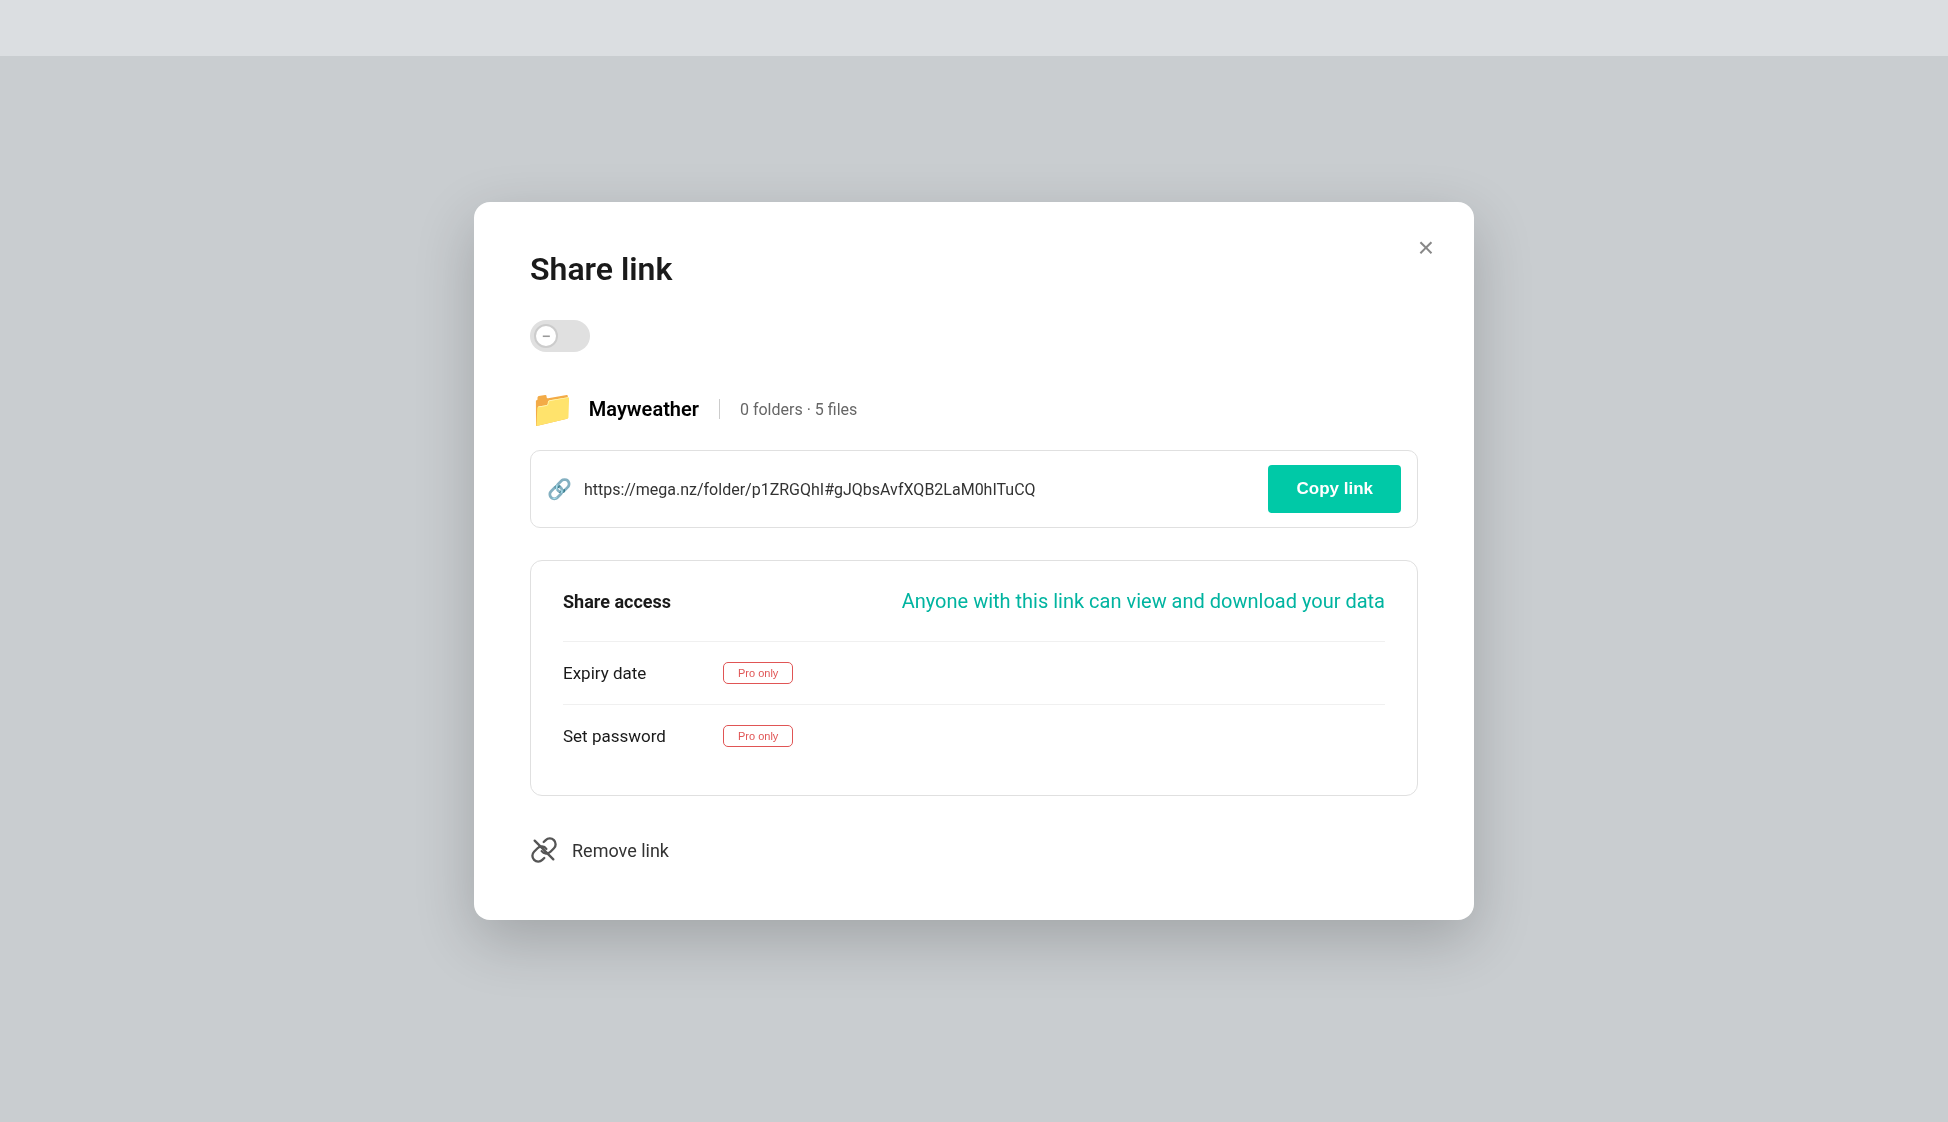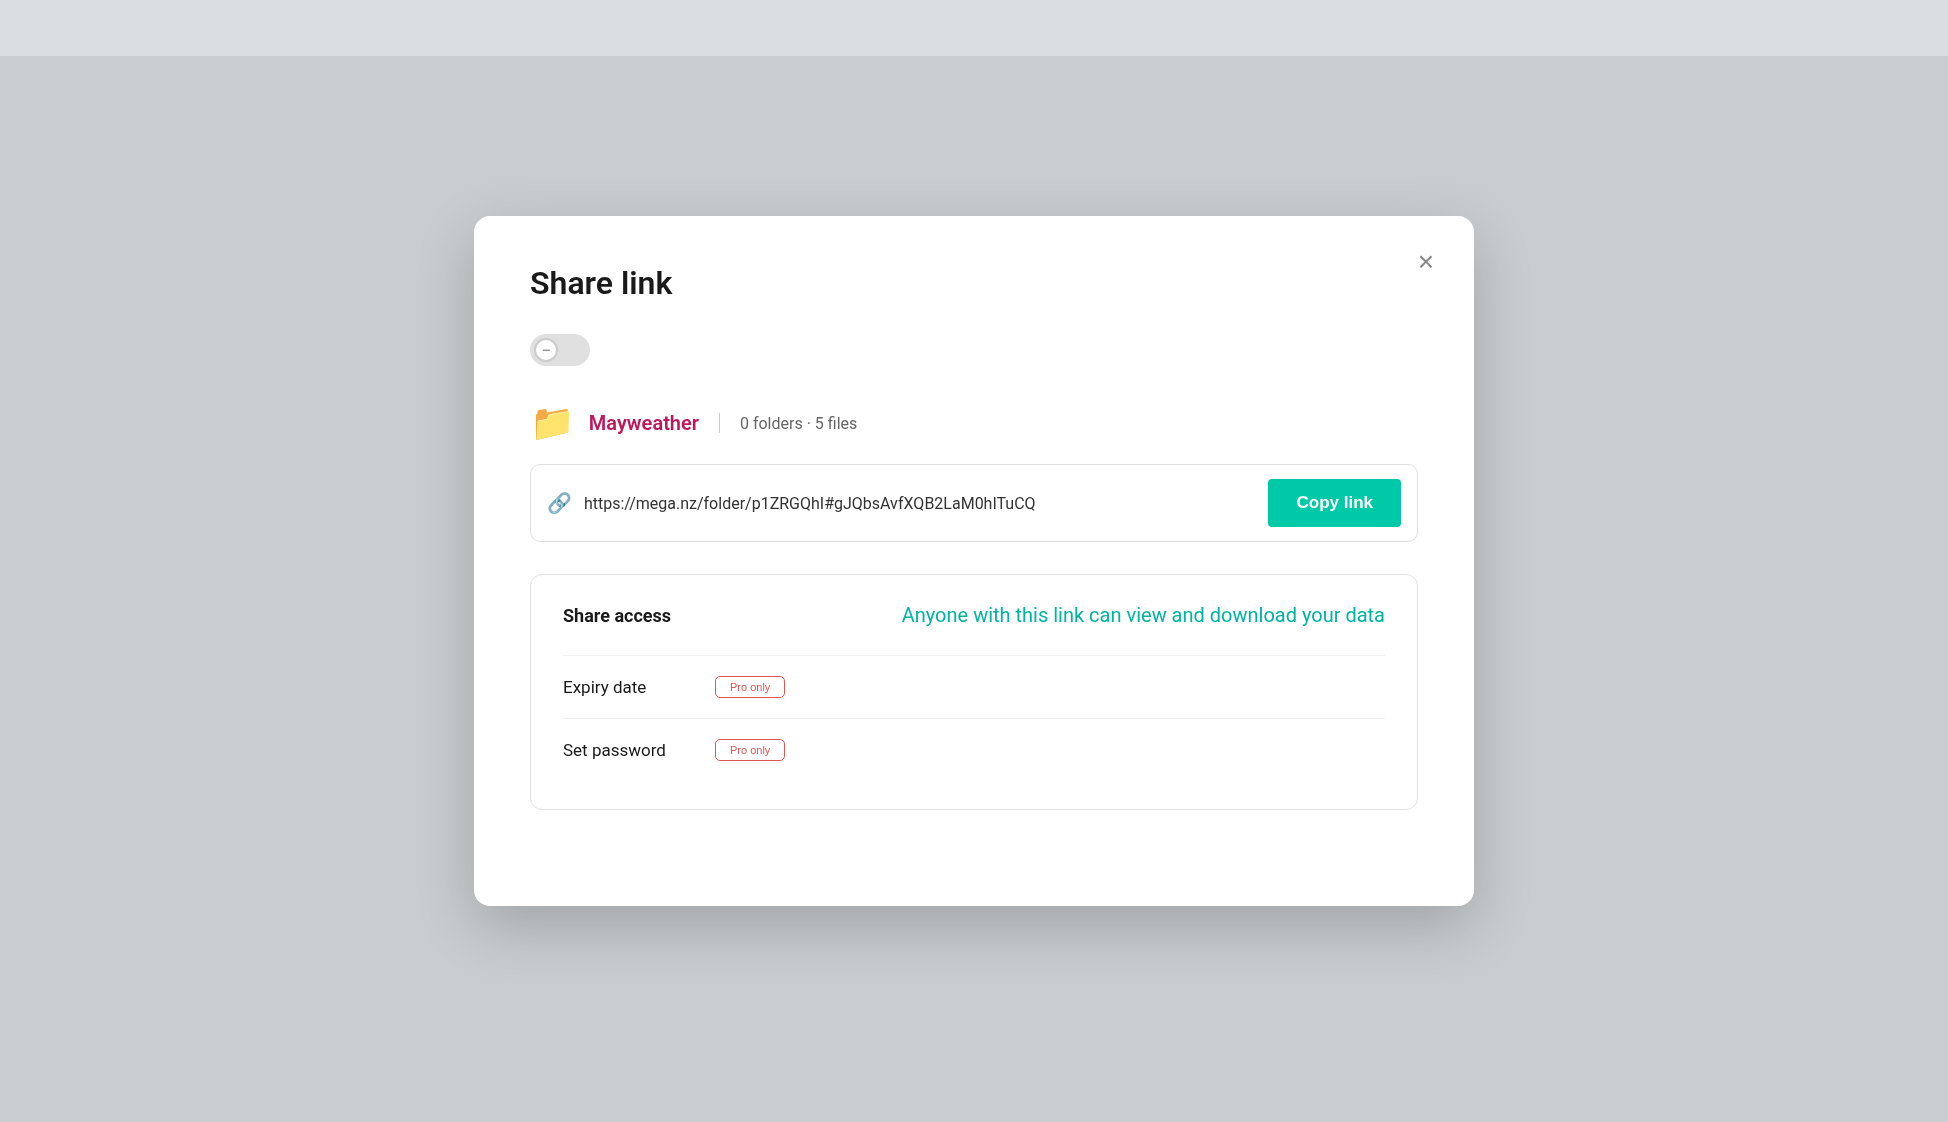--- a/index.html
+++ b/index.html
@@ -115,21 +115,21 @@
       gap: 14px;
     }
 
     .folder-icon {
       font-size: 36px;
     }
 
     .folder-name {
       font-size: 20px;
       font-weight: 600;
-      color: #be185d;
+      color: #000000;
     }
 
     .folder-divider {
       width: 1px;
       height: 20px;
       background: #ccc;
       margin: 0 6px;
     }
 
     .folder-meta {
@@ -200,21 +200,21 @@
     .link-access-status {
       font-size: 20px;
       color: #00b4a0;
     }
 
     .access-row {
       display: flex;
       align-items: center;
       padding: 20px 0;
       border-top: 1px solid #f0f0f0;
-      gap: 12px;
+      gap: 20px;
     }
 
     .access-row:first-of-type {
       border-top: none;
     }
 
     .access-label {
       font-size: 17px;
       color: #1a1a1a;
       min-width: 140px;
@@ -311,15 +311,25 @@
         <span class="access-label">Expiry date</span>
         <button class="pro-only-badge">Pro only</button>
       </div>
 
       <div class="access-row">
         <span class="access-label">Set password</span>
         <button class="pro-only-badge">Pro only</button>
       </div>
     </div>
 
+    <div class="remove-link-row">
+      <span class="remove-link-icon">
+        <svg width="28" height="28" viewBox="0 0 24 24" fill="none" stroke="#555" stroke-width="2" stroke-linecap="round" stroke-linejoin="round">
+          <path d="M10 13a5 5 0 007.54.54l3-3a5 5 0 00-7.07-7.07l-1.72 1.71"></path>
+          <path d="M14 11a5 5 0 00-7.54-.54l-3 3a5 5 0 007.07 7.07l1.71-1.71"></path>
+          <line x1="4" y1="4" x2="20" y2="20"></line>
+        </svg>
+      </span>
+      <span class="remove-link-text">Remove link</span>
+    </div>
 
   </div>
 </div>
 
 </body></html>

